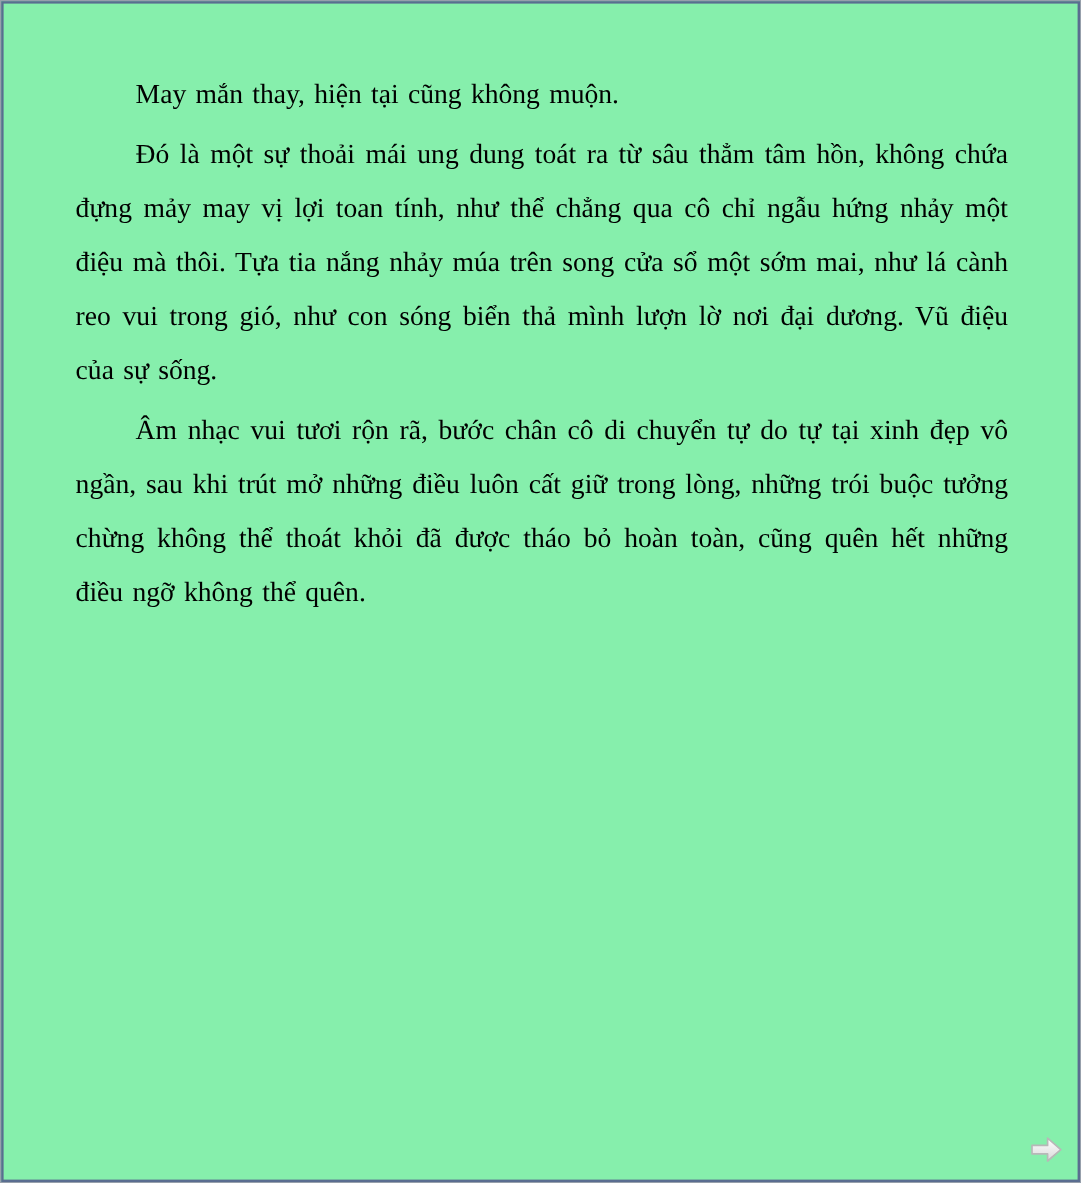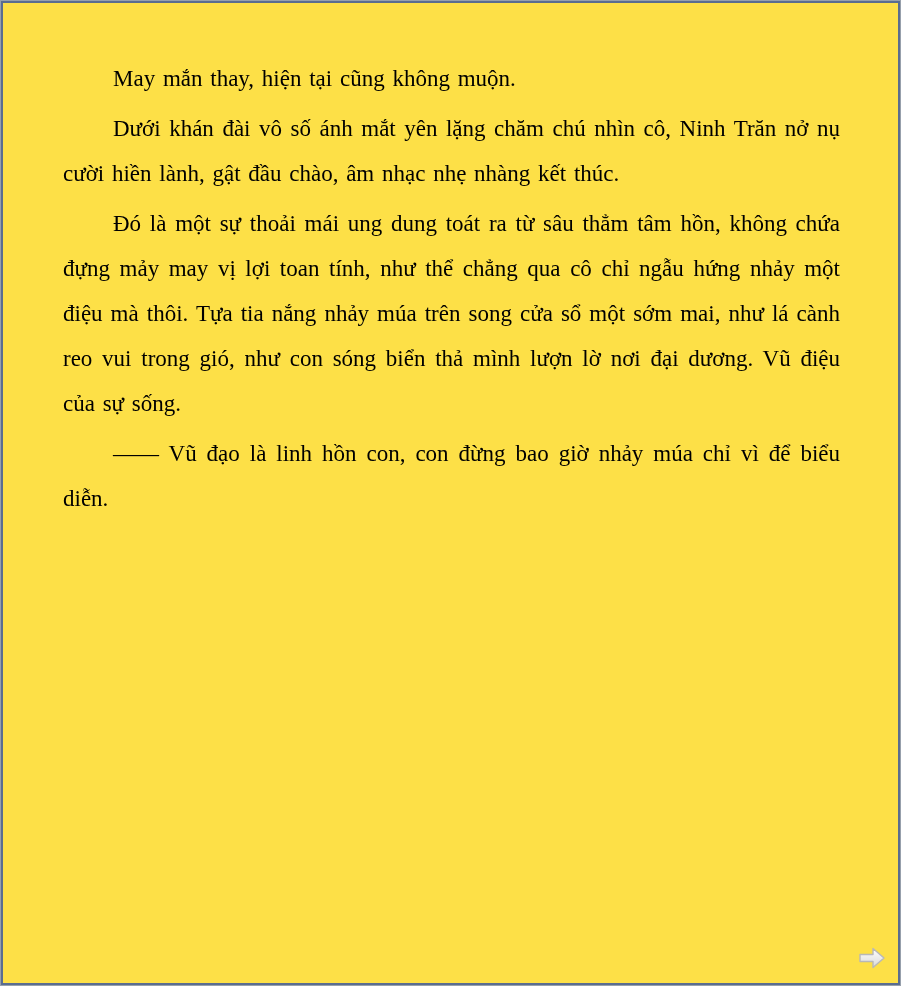--- a/index.html
+++ b/index.html
@@ -17,21 +17,21 @@
     width: 901px;
     height: 986px;
     box-sizing: border-box;
     background: #97a0ac;           
     padding: 1px;
   }
   .page {
     width: 100%;
     height: 100%;
     box-sizing: border-box;
-    background: #fde047;
+    background: #86efac;
     border: 2px solid #5a6d90;     
     position: relative;
     overflow: hidden;
   }
   .content {
     box-sizing: border-box;
     padding: 53px 58px 0 60px;
     color: #000000;
   }
   .content p {
@@ -60,23 +60,22 @@
   }
 </style>
 </head>
 <body>
 
 <div class="frame">
   <div class="page">
 
     <div class="content">
       <p>May mắn thay, hiện tại cũng không muộn.</p>
-      <p>Dưới khán đài vô số ánh mắt yên lặng chăm chú nhìn cô, Ninh Trăn nở nụ cười hiền lành, gật đầu chào, âm nhạc nhẹ nhàng kết thúc.</p>
       <p>Đó là một sự thoải mái ung dung toát ra từ sâu thẳm tâm hồn, không chứa đựng mảy may vị lợi toan tính, như thể chẳng qua cô chỉ ngẫu hứng nhảy một điệu mà thôi. Tựa tia nắng nhảy múa trên song cửa sổ một sớm mai, như lá cành reo vui trong gió, như con sóng biển thả mình lượn lờ nơi đại dương. Vũ điệu của sự sống.</p>
-      <p>—— Vũ đạo là linh hồn con, con đừng bao giờ nhảy múa chỉ vì để biểu diễn.</p>
+      <p>Âm nhạc vui tươi rộn rã, bước chân cô di chuyển tự do tự tại xinh đẹp vô ngần, sau khi trút mở những điều luôn cất giữ trong lòng, những trói buộc tưởng chừng không thể thoát khỏi đã được tháo bỏ hoàn toàn, cũng quên hết những điều ngỡ không thể quên.</p>
     </div>
 
     <button class="nav-arrow">
       <svg viewBox="0 0 30 28" xmlns="http://www.w3.org/2000/svg">
         <defs>
           <linearGradient id="arrowGrad" x1="0" y1="0" x2="0" y2="1">
             <stop offset="0" stop-color="#ffffff"></stop>
             <stop offset="1" stop-color="#d9d9d9"></stop>
           </linearGradient>
         </defs>

